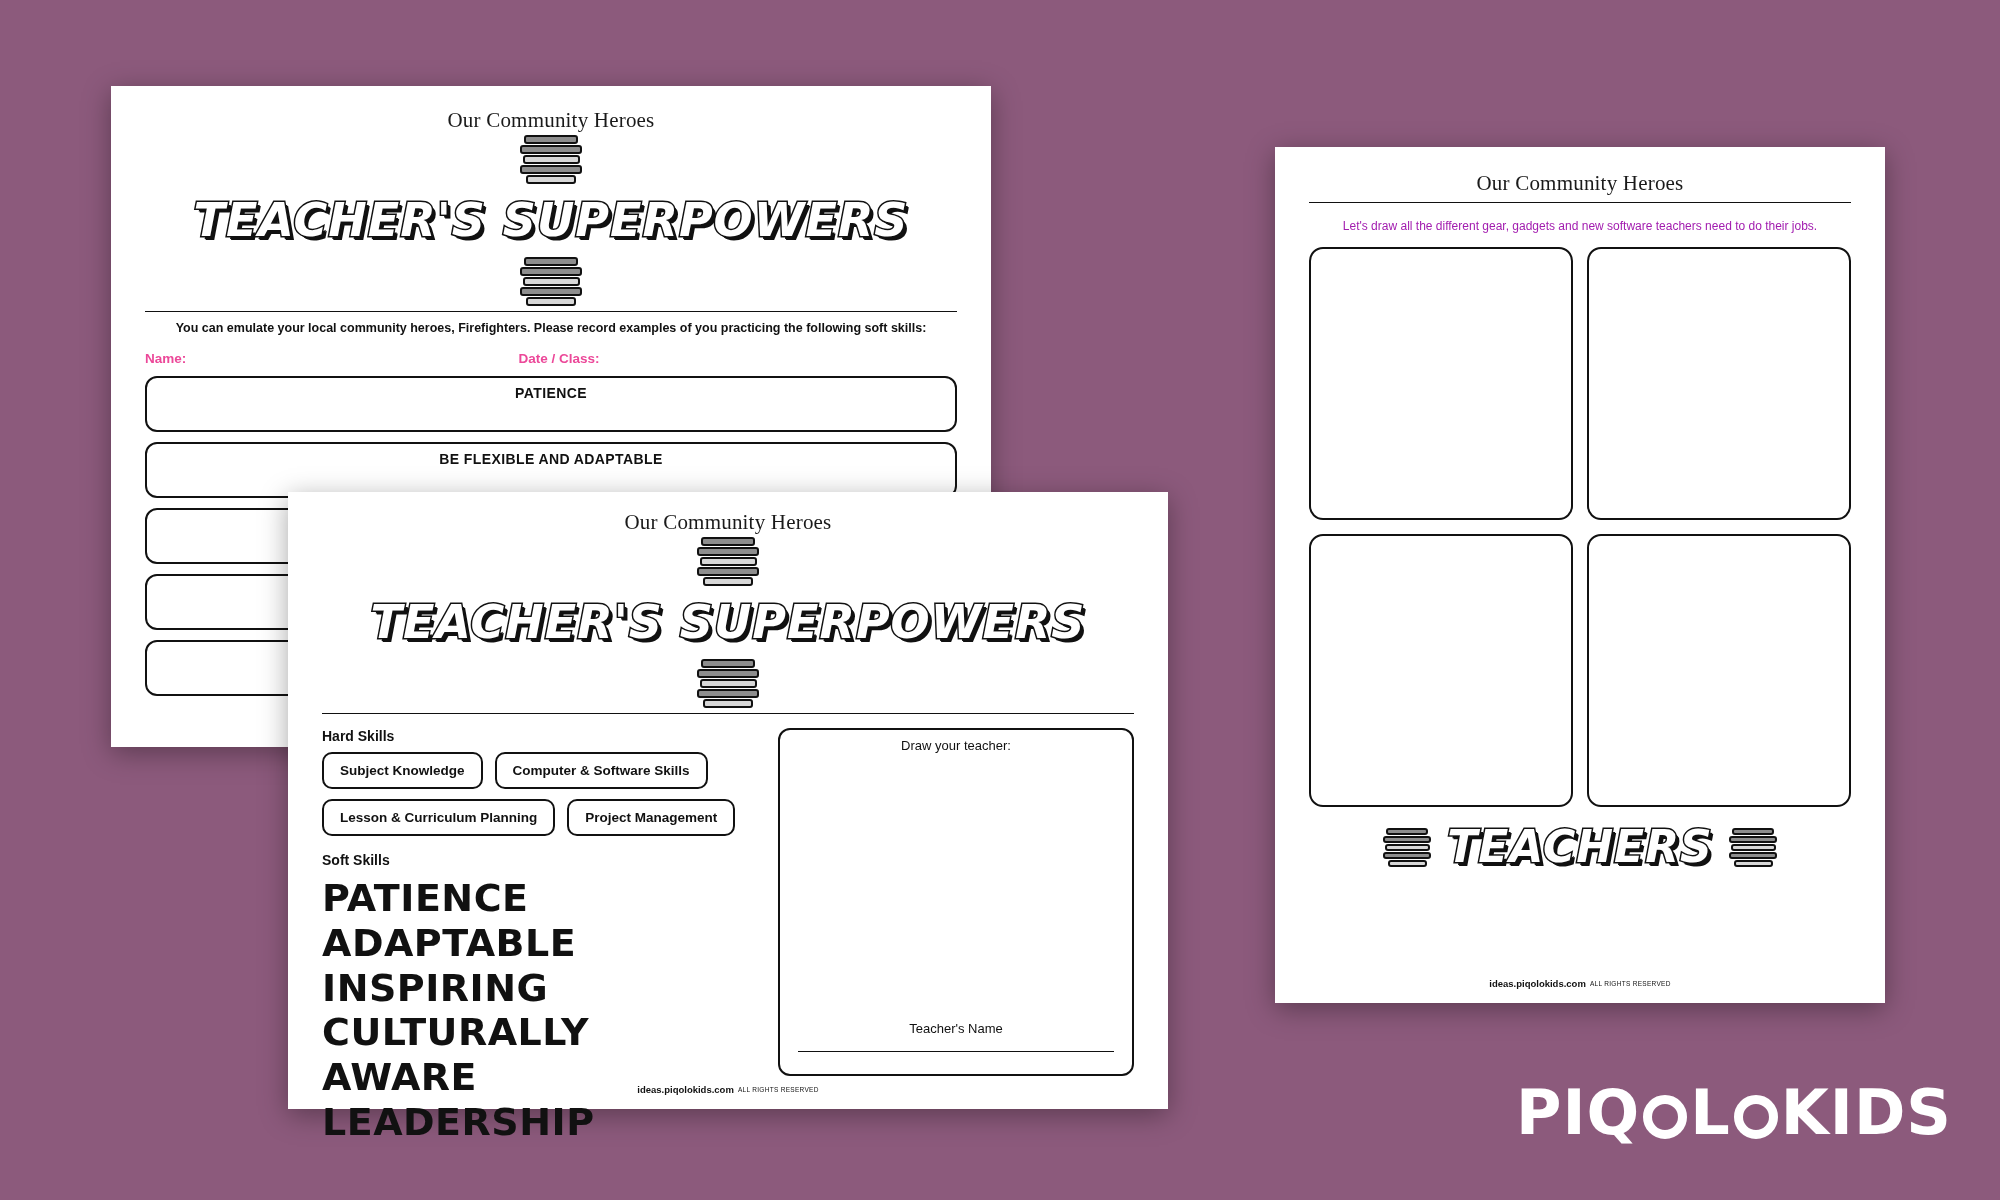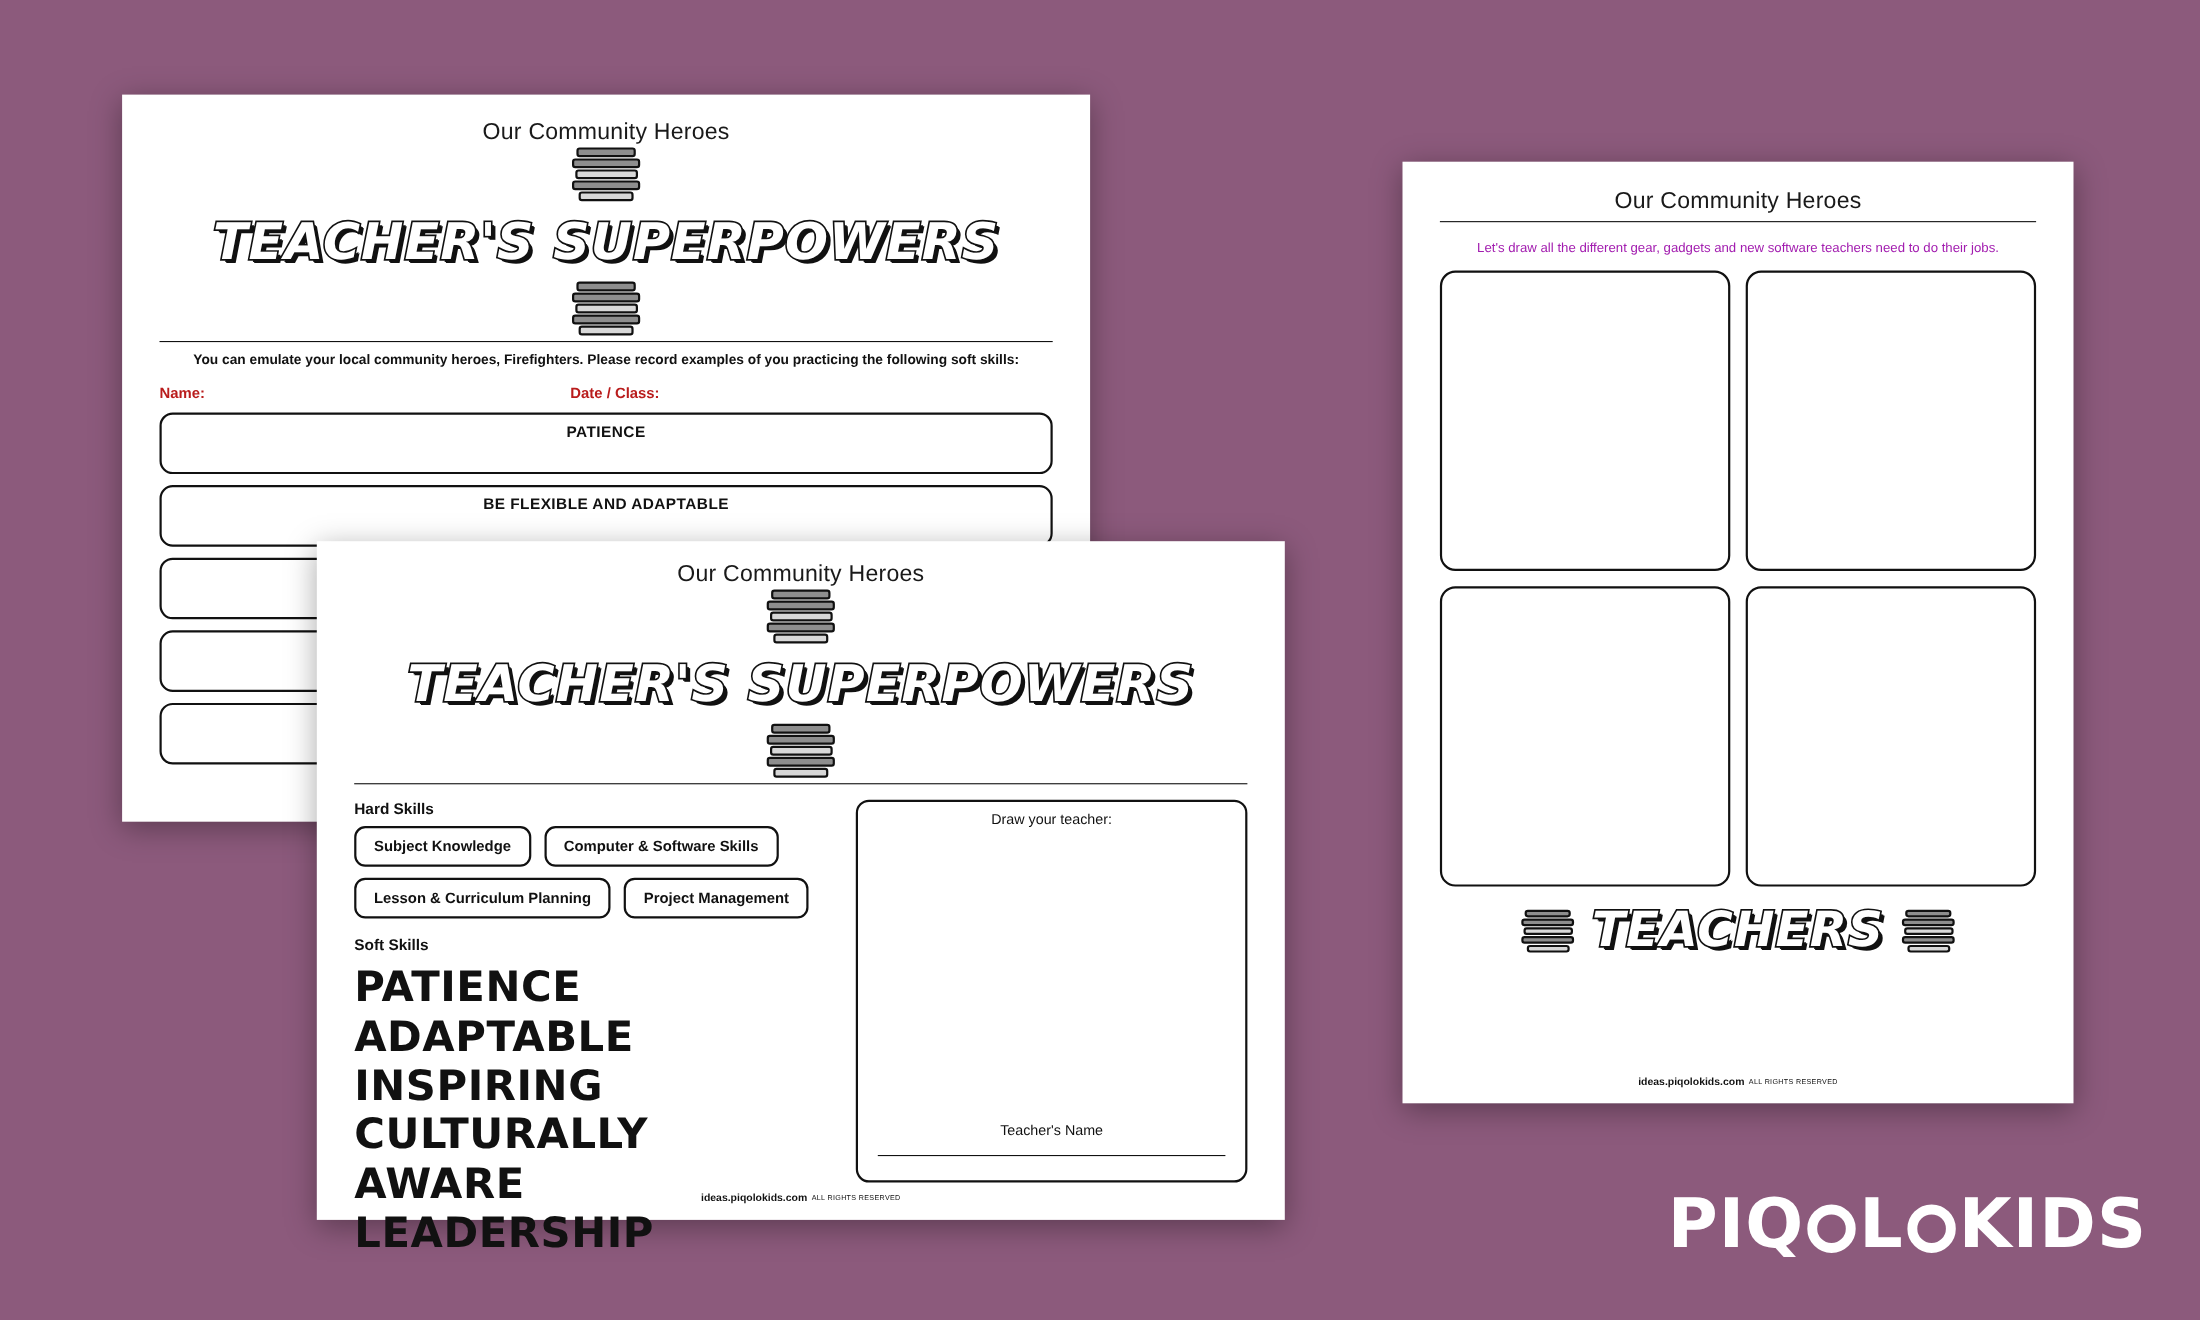--- a/index.html
+++ b/index.html
@@ -51,21 +51,21 @@
     left: 288px;
     top: 492px;
     width: 880px;
     height: 617px;
     padding: 18px 34px 0 34px;
   }
 
   
   .kicker {
     text-align: center;
-    font-family: Liberation Sans, sans-serif;
+    font-family: Liberation Serif, serif;
     font-size: 21px;
     color: #1a1a1a;
     letter-spacing: .2px;
     margin: 0 0 2px 0;
     white-space: nowrap;
   }
 
   .title-row {
     display: flex;
     align-items: center;
@@ -140,21 +140,21 @@
   .books.small i:nth-child(3){ top:16px; width:45px; left:2px;}
   .books.small i:nth-child(4){ top:24px;}
   .books.small i:nth-child(5){ top:32px; width:39px; left:5px;}
 
   
   .namerow {
     display: flex;
     margin-top: 14px;
     font-size: 13.5px;
     font-weight: 700;
-    color: #b91c1c;
+    color: #ec4899;
   }
   .namerow .n1 { width: 46%; }
   .namerow .n2 { width: 54%; }
 
   .skillbox {
     border: 2px solid #111;
     border-radius: 12px;
     height: 56px;
     margin-top: 10px;
     display: flex;

